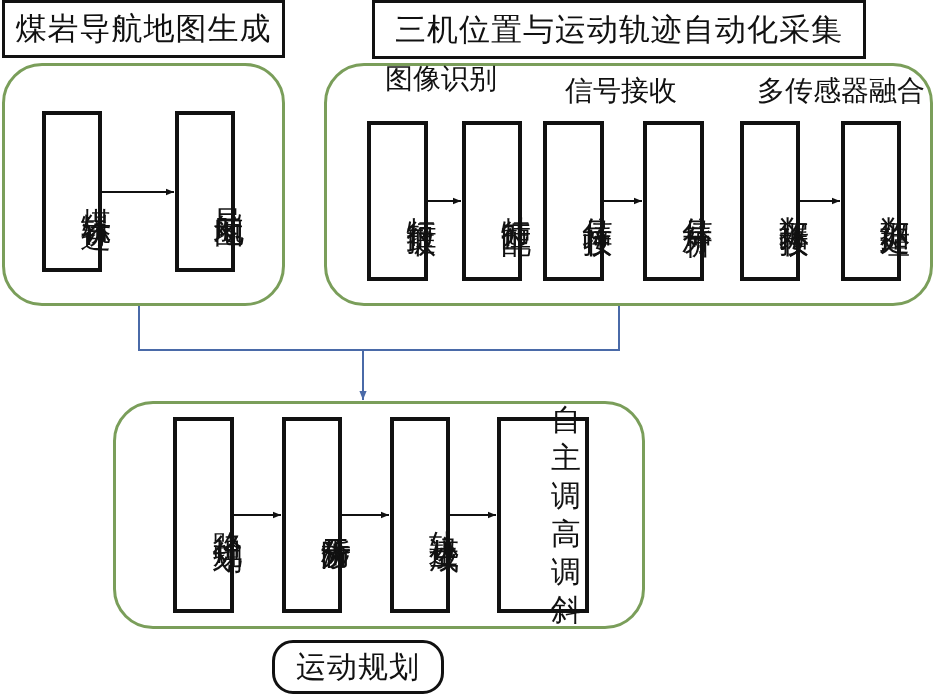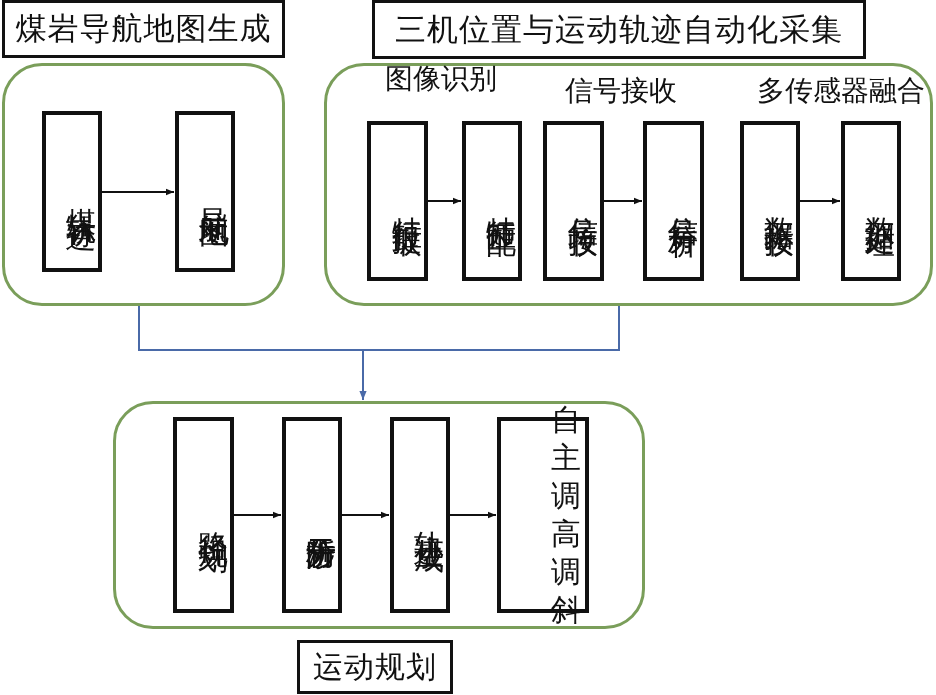--- a/index.html
+++ b/index.html
@@ -3,21 +3,21 @@
 <meta charset="utf-8">
 <style>
   html, body { margin: 0; padding: 0; background: #ffffff; }
   body { width: 936px; height: 695px; position: relative; overflow: hidden;
          font-family: "DejaVu Serif", "Liberation Serif", serif; color: #111; }
   .title-box { position: absolute; border: 3px solid #111; background: #fff;
                box-sizing: border-box; display: flex; align-items: center; justify-content: center;
                font-size: 31px; letter-spacing: 1px; }
   .panel { position: absolute; border: 3px solid #7a9e5a; border-radius: 40px; box-sizing: border-box; background: #fff; }
   .node { position: absolute; border: 4px solid #111; background: #fff; box-sizing: border-box;
-          display: flex; align-items: center; justify-content: flex-end; padding-left: 48px; }
+          display: flex; align-items: center; justify-content: center; padding-left: 48px; }
   .node .txt { writing-mode: vertical-rl; text-orientation: upright; font-size: 30px; line-height: 34px; letter-spacing: 4px; }
   .node .txt2 { writing-mode: vertical-rl; text-orientation: upright; font-size: 30px; line-height: 36px; letter-spacing: 2px; }
   .sub-label { position: absolute; font-size: 28px; white-space: nowrap; }
   svg.links { position: absolute; left: 0; top: 0; width: 936px; height: 695px; pointer-events: none; }
 </style>
 </head>
 <body>
 
 <div class="title-box" style="left:2px; top:0px; width:283px; height:58px;">煤岩导航地图生成</div>
 <div class="title-box" style="left:372px; top:0px; width:494px; height:59px;">三机位置与运动轨迹自动化采集</div>
@@ -62,21 +62,21 @@
 <div class="node" style="left:282px; top:417px; width:60px; height:196px;">
   <span class="txt" style="letter-spacing:0px; line-height:34px;">防干涉分析</span>
 </div>
 <div class="node" style="left:390px; top:417px; width:60px; height:196px;">
   <span class="txt">轨迹生成</span>
 </div>
 <div class="node" style="left:497px; top:417px; width:92px; height:196px;">
   <span class="txt2" id="auto-adjust-text" style="writing-mode: horizontal-tb; width:64px; text-align:center; word-break:break-all; line-height:38px; letter-spacing:2px;">自主调高调斜</span>
 </div>
 
-<div class="title-box" style="left:297px; top:640px; width:156px; height:54px; font-size:30px;">运动规划</div>
+<div class="title-box" style="left:272px; top:640px; width:172px; height:54px; font-size:30px;border-radius:21px;">运动规划</div>
 
 <svg class="links" viewBox="0 0 936 695">
   <defs>
     <marker id="ah" viewBox="0 0 10 10" refX="10" refY="5" markerWidth="8" markerHeight="8" orient="auto" markerUnits="userSpaceOnUse">
       <path d="M0,1 L10,5 L0,9 z" fill="#111"></path>
     </marker>
     <marker id="ahb" viewBox="0 0 10 10" refX="10" refY="5" markerWidth="9" markerHeight="11" orient="auto" markerUnits="userSpaceOnUse">
       <path d="M0,1 L10,5 L0,9 z" fill="#4a6aa8"></path>
     </marker>
   </defs>

